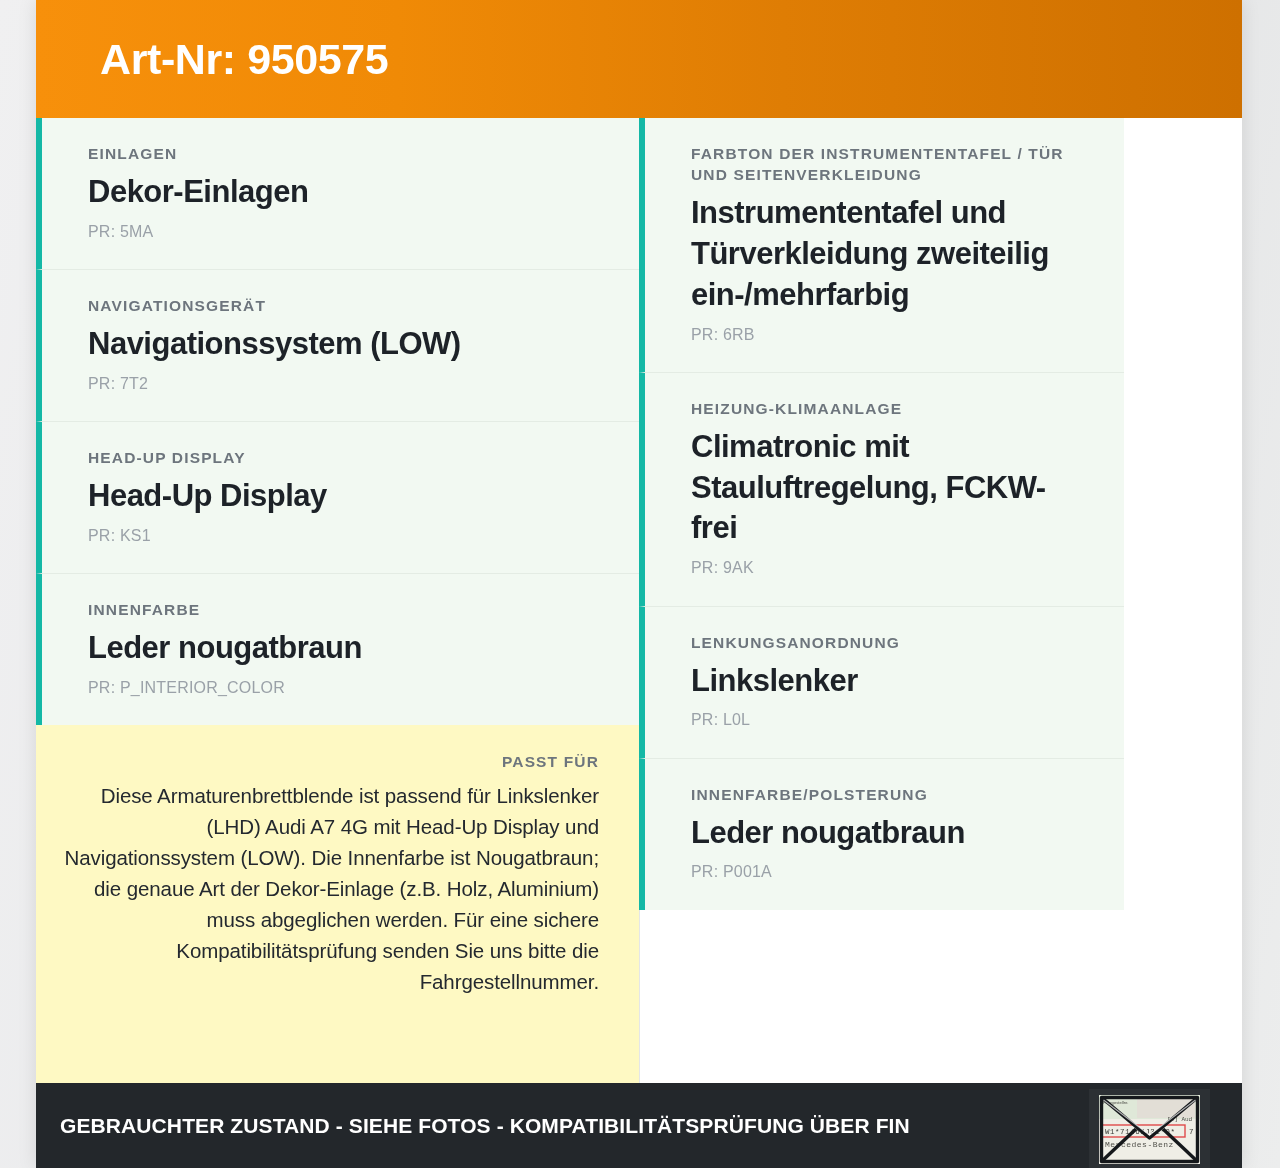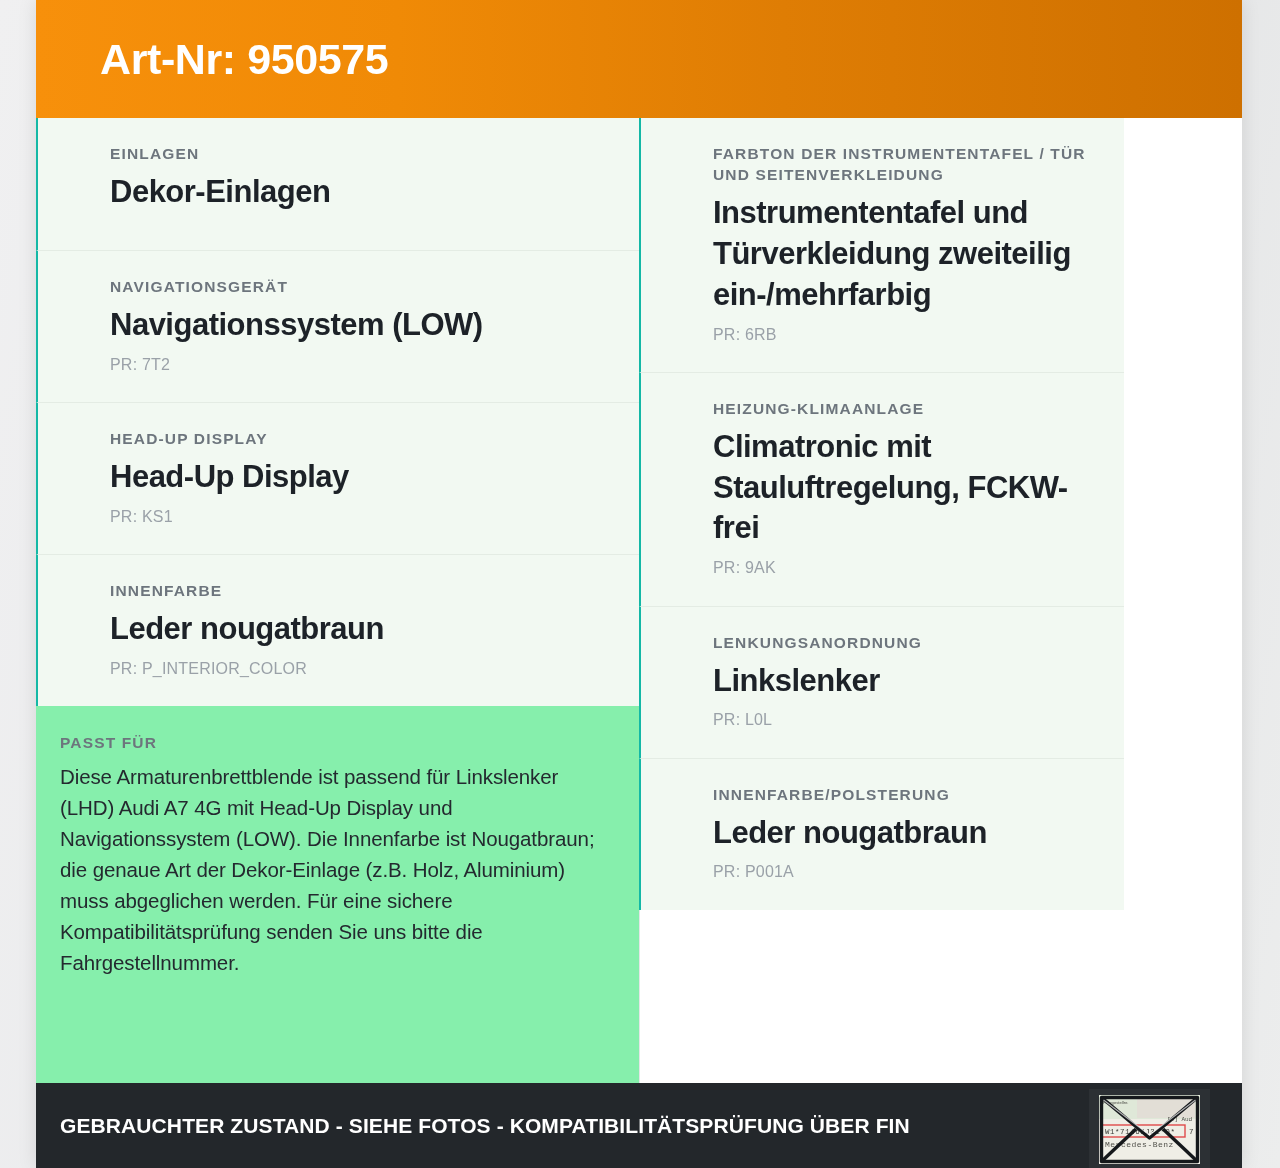--- a/index.html
+++ b/index.html
@@ -65,23 +65,23 @@
     content: "";
     position: absolute;
     left: 0; top: 0; bottom: 0;
     width: 1px;
     background: #e4e6e7;
   }
 
   .spec {
     position: relative;
     background: #f2f9f2;
-    border-left: 2px solid #14b8a6;
+    border-left: 6px solid #14b8a6;
     border-bottom: 1px solid #e4ece4;
-    padding: 26px 34px 28px 72px;
+    padding: 26px 34px 28px 46px;
     box-sizing: border-box;
   }
   .spec.no-border-bottom { border-bottom: none; }
 
   .spec-label {
     color: #6d757d;
     font-size: 15.5px;
     font-weight: bold;
     letter-spacing: 1.15px;
     text-transform: uppercase;
@@ -98,24 +98,25 @@
   }
   .spec-pr {
     color: #9aa1a8;
     font-size: 16px;
     letter-spacing: 0.2px;
     line-height: 1.2;
   }
 
   
   .desc {
-    background: #86efac;
+    background: #fef9c3;
     padding: 28px 40px 30px 24px;
     box-sizing: border-box;
     flex: 1 1 auto;
+    text-align: right;
   }
   .desc-label {
     color: #6d757d;
     font-size: 15.5px;
     font-weight: bold;
     letter-spacing: 1.15px;
     text-transform: uppercase;
     margin-bottom: 10px;
   }
   .desc-text {
@@ -166,20 +167,21 @@
     <div class="header-title">Art-Nr: 950575</div>
   </div>
 
   <div class="body">
 
     <div class="col col-left">
 
       <div class="spec">
         <div class="spec-label">EINLAGEN</div>
         <div class="spec-value">Dekor-Einlagen</div>
+        <div class="spec-pr">PR: 5MA</div>
       </div>
 
       <div class="spec">
         <div class="spec-label">NAVIGATIONSGERÄT</div>
         <div class="spec-value">Navigationssystem (LOW)</div>
         <div class="spec-pr">PR: 7T2</div>
       </div>
 
       <div class="spec">
         <div class="spec-label">HEAD-UP DISPLAY</div>

